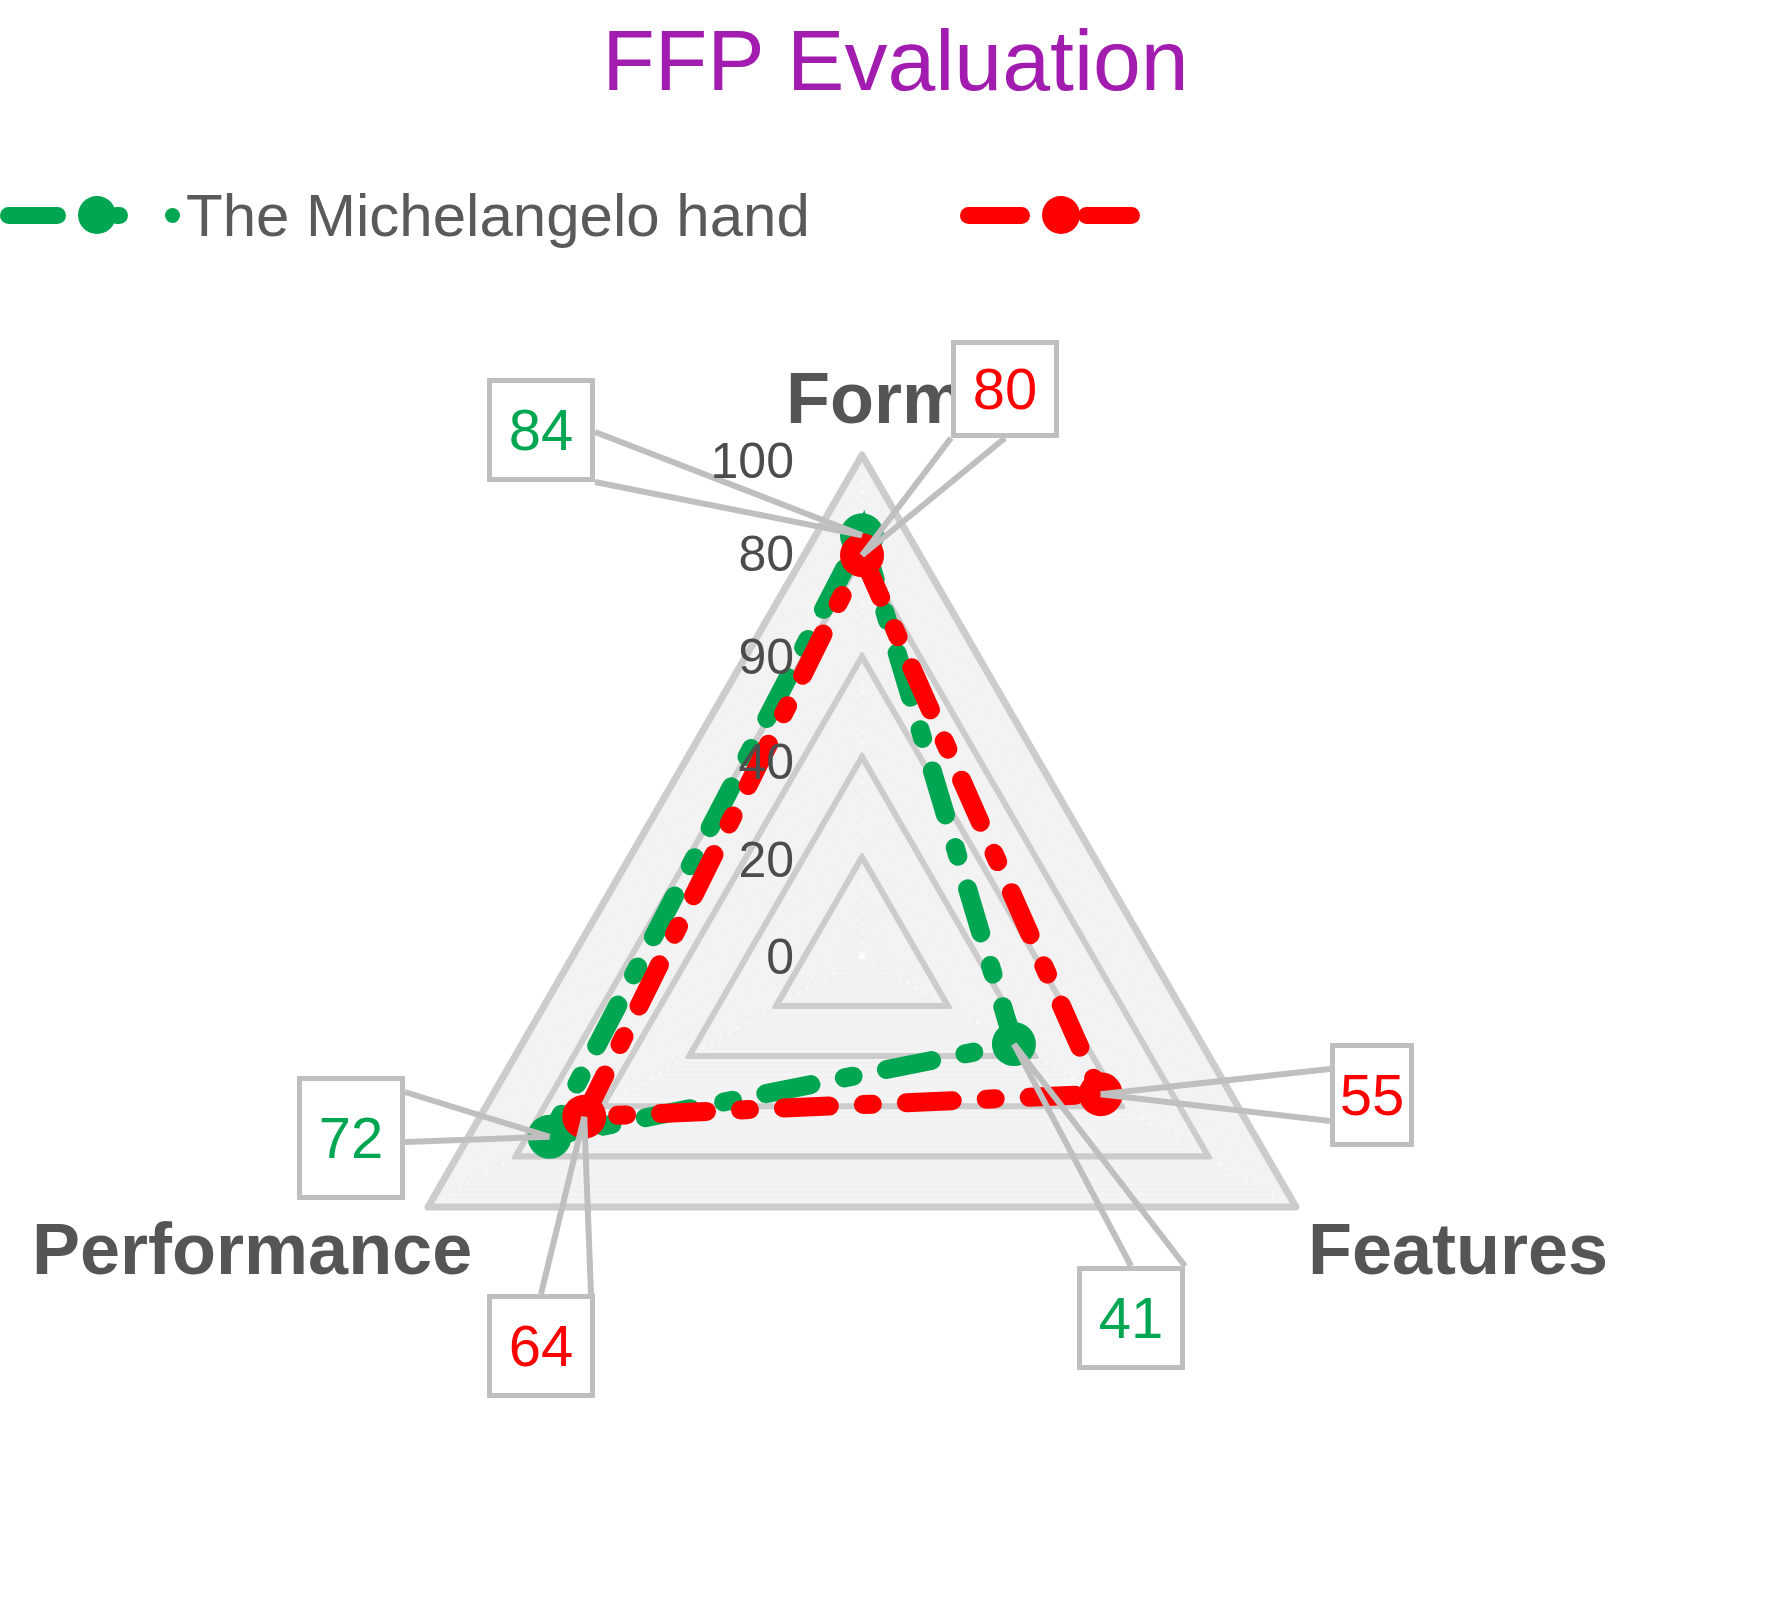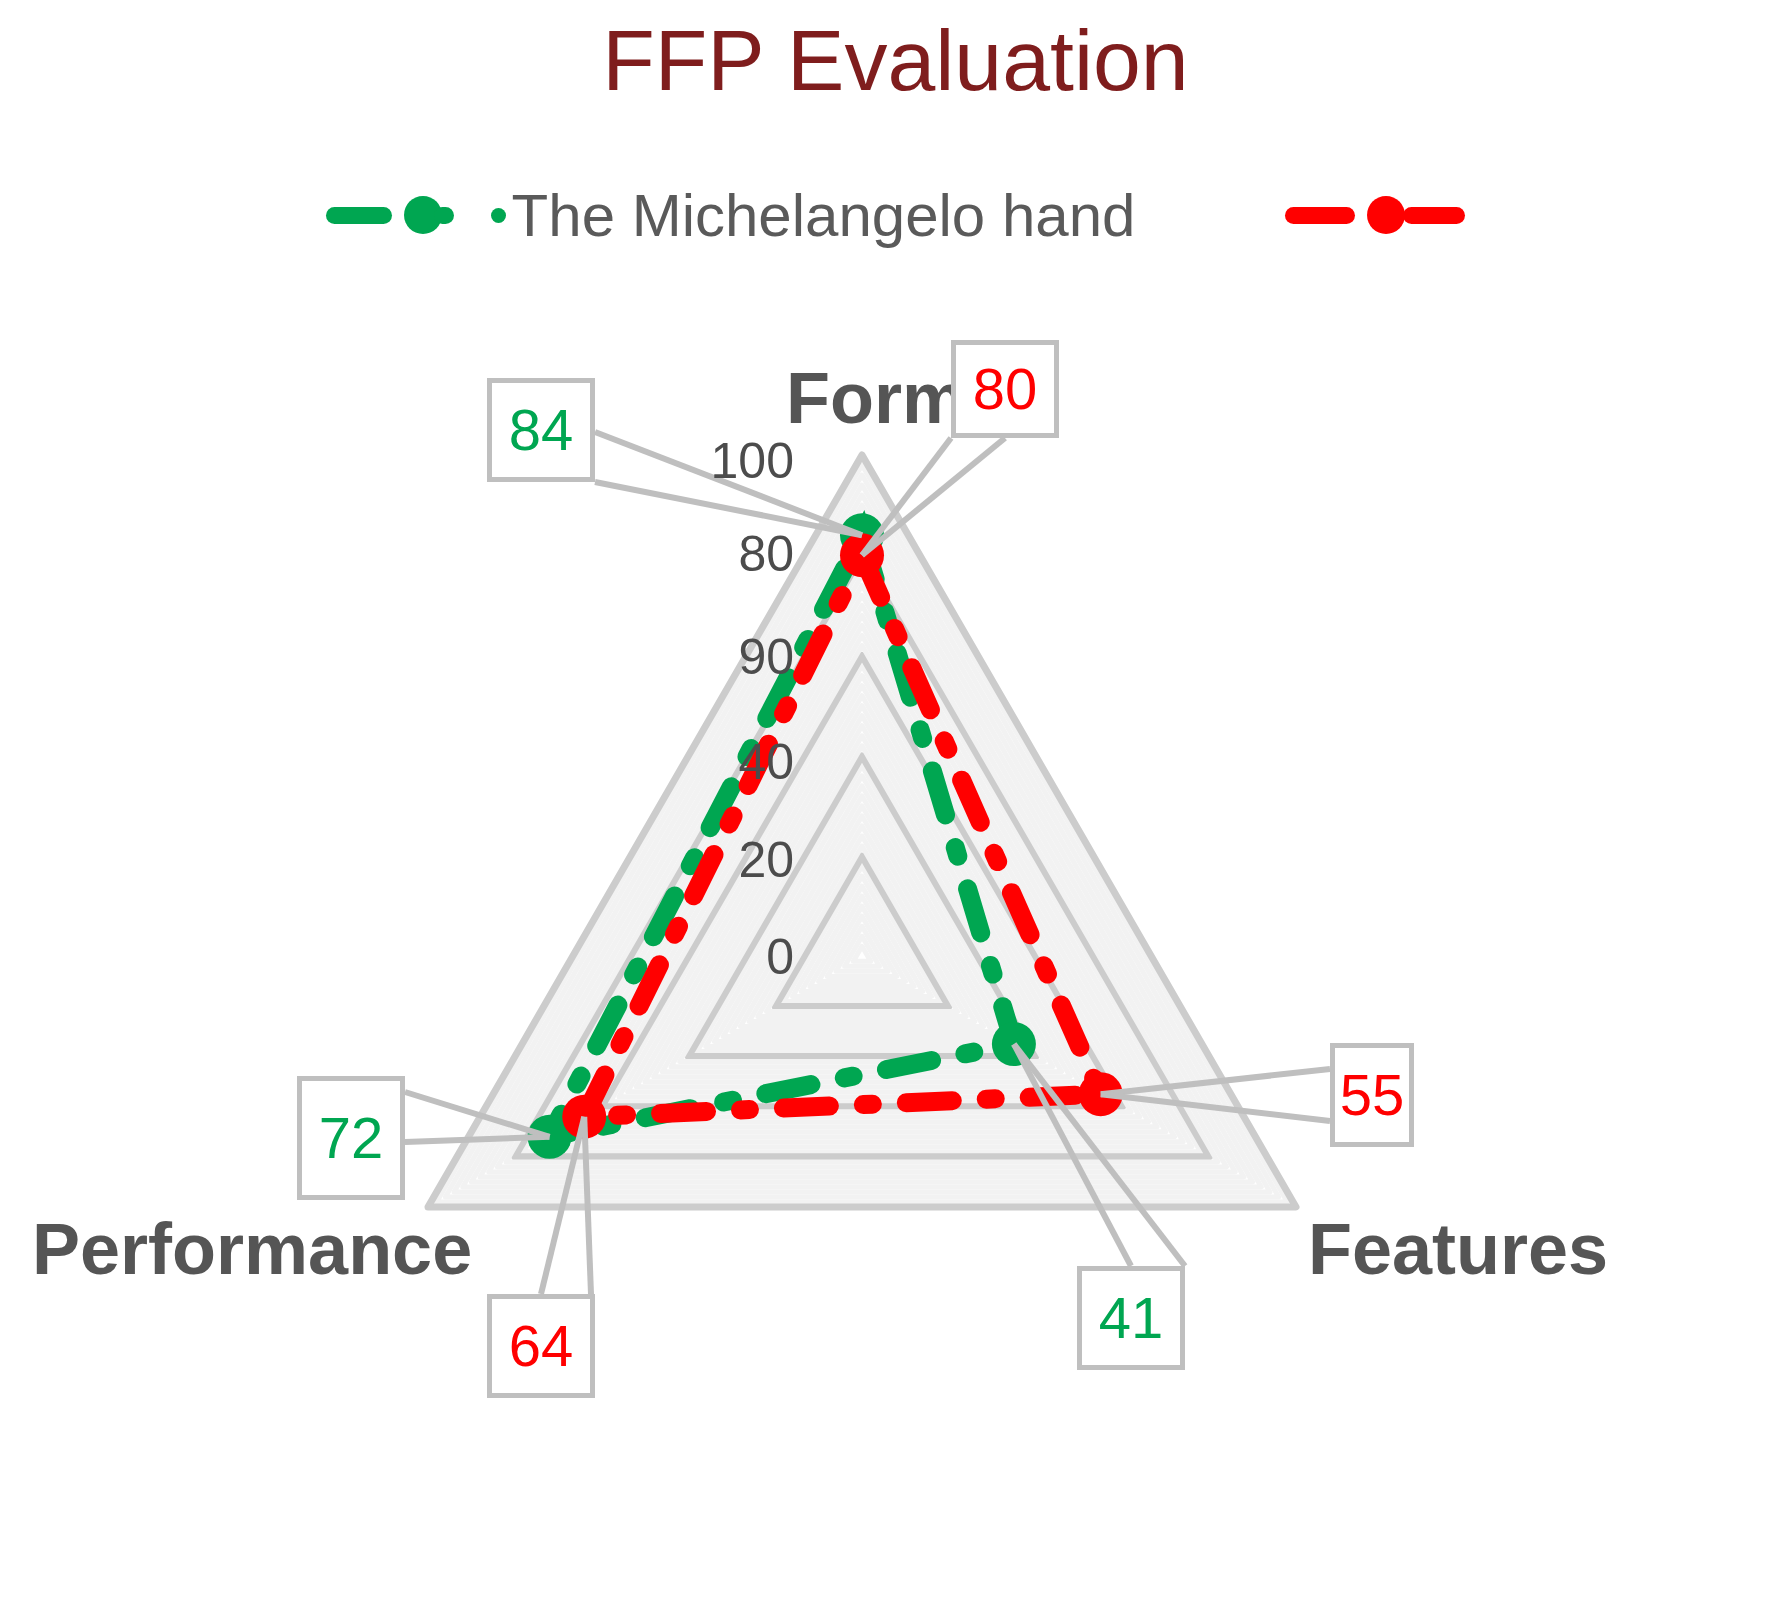--- a/index.html
+++ b/index.html
@@ -21,34 +21,34 @@
     height: 1602px;
   }
   .chart-title {
     position: absolute;
     left: 0;
     top: 10px;
     width: 1791px;
     text-align: center;
     font-size: 86px;
     font-weight: 400;
-    color: #7f1d1d;
+    color: #a21caf;
     letter-spacing: 0px;
     line-height: 100px;
     white-space: nowrap;
   }
   .legend {
     position: absolute;
     left: 0;
     top: 170px;
     width: 1791px;
     height: 90px;
     display: flex;
     flex-direction: row;
-    justify-content: center;
+    justify-content: flex-start;
     align-items: center;
     gap: 150px;
   }
   .legend-entry {
     display: flex;
     flex-direction: row;
     align-items: center;
     gap: 0px;
   }
   .legend-swatch {

